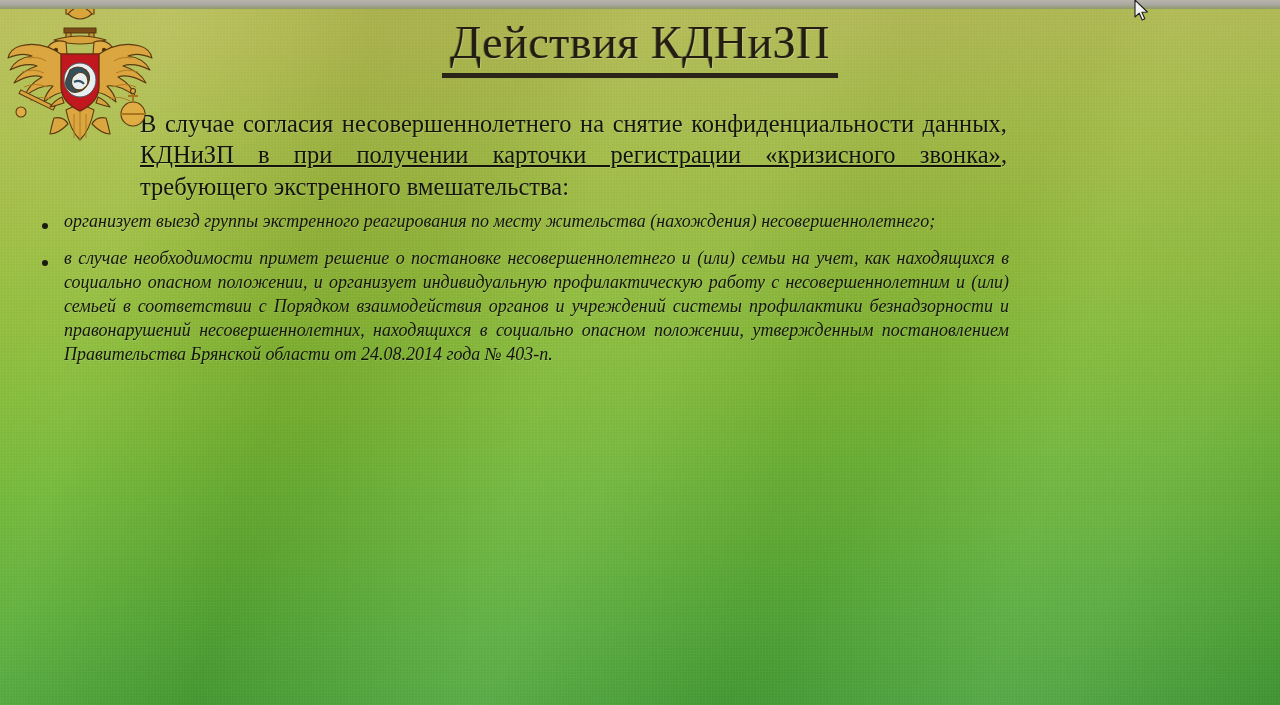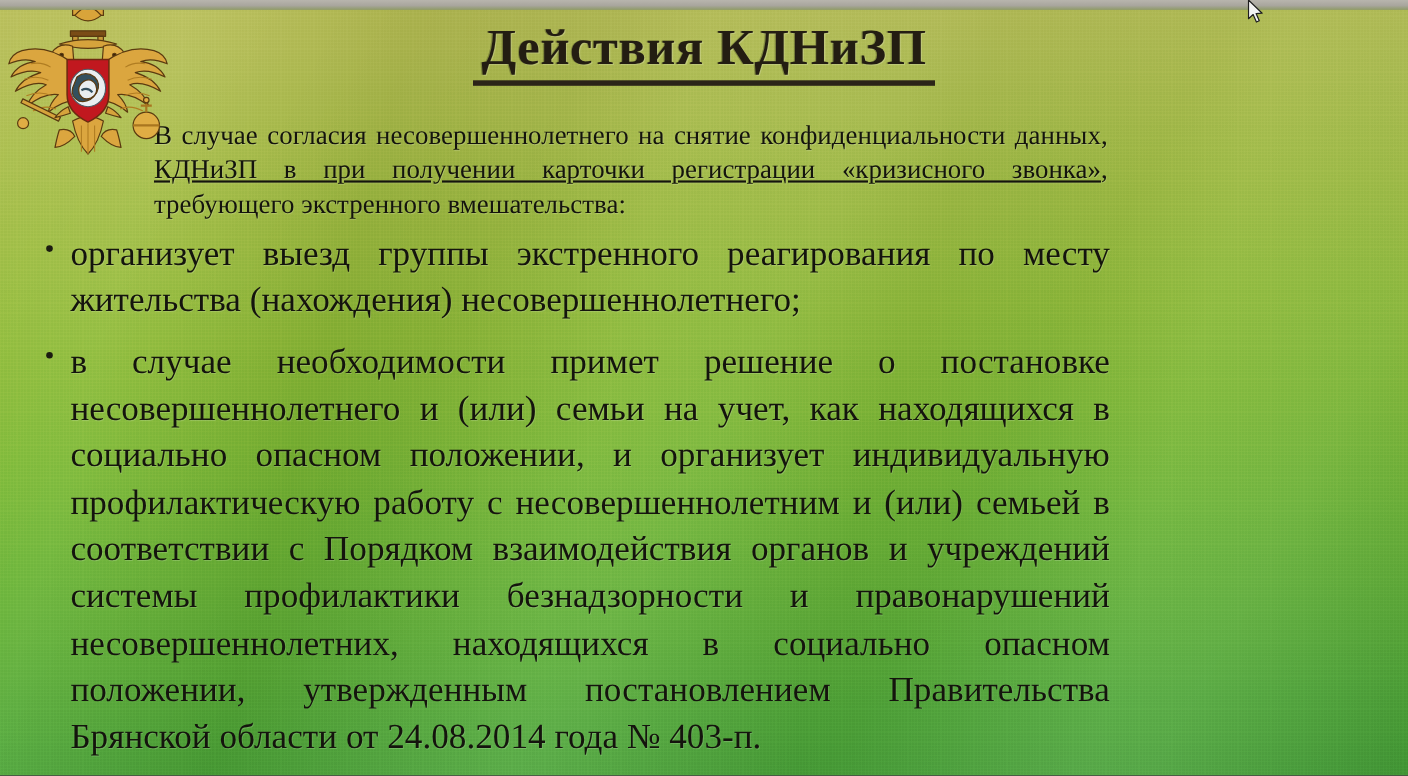--- a/index.html
+++ b/index.html
@@ -95,21 +95,21 @@
     position: absolute;
     left: 0;
     top: 16px;
     width: 1280px;
     text-align: center;
     z-index: 5;
   }
   .title-text {
     display: inline-block;
     font-size: 46px;
-    font-weight: bold;
+    font-weight: normal;
     letter-spacing: 0.5px;
     color: #231d12;
     border-bottom: 5px solid #2b2418;
     padding: 0 8px 4px 8px;
     text-shadow: 1px 1px 0 rgba(255,255,255,0.20), -1px 0 0 rgba(0,0,0,0.25);
   }
 
   .body {
     position: absolute;
     left: 0;
@@ -130,25 +130,26 @@
 
   ul.bullets {
     list-style: none;
     margin: 8px 0 0 0;
     padding: 0;
   }
   ul.bullets > li {
     position: relative;
     margin: 0 6px 10px 34px;
     padding-left: 30px;
-    font-size: 32px;
+    font-size: 18px;
     line-height: 1.3;
     text-align: justify;
     text-justify: inter-word;
     text-shadow: 0.6px 0.6px 0 rgba(255,255,255,0.16);
+    font-style: italic;
   }
   ul.bullets > li::before {
     content: "";
     position: absolute;
     left: 8px;
     top: 13px;
     width: 6px;
     height: 6px;
     border-radius: 50%;
     background: #1b1b10;

